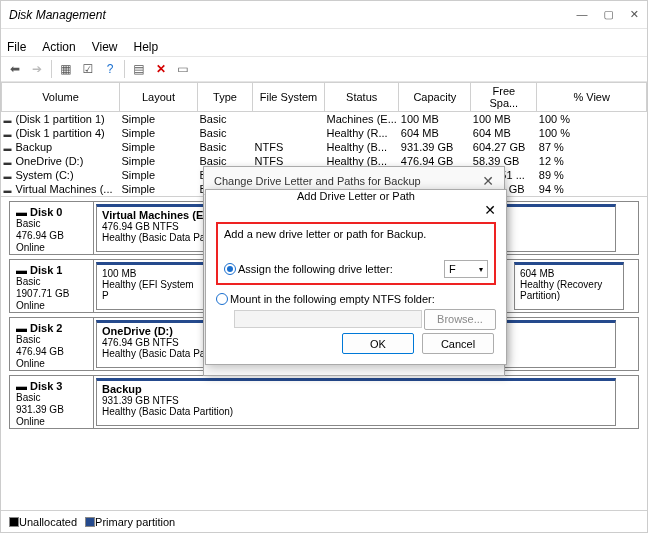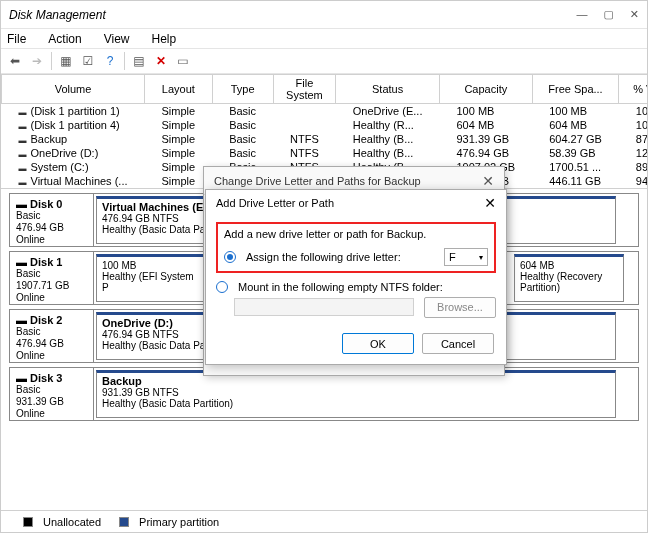--- a/index.html
+++ b/index.html
@@ -1,48 +1,48 @@
 <!DOCTYPE html>
 <html><head>
 <meta charset="utf-8">
 <style>
   * { box-sizing: border-box; font-family: "Segoe UI", Tahoma, sans-serif; font-size: 11px; }
   body { margin: 0; background: #fff; width: 648px; height: 533px; border: 1px solid #ccc; overflow: hidden; position: relative; }
   .titlebar { height: 28px; display: flex; align-items: center; padding: 0 8px; border-bottom: 1px solid #e5e5e5; }
   .titlebar .title { font-size: 12px; color: #000; font-style: italic; }
   .titlebar .winbtns { margin-left: auto; display: flex; gap: 16px; color: #555; font-size: 14px; }
-  .menubar { height: 19px; display: flex; align-items: center; padding: 0 6px; gap: 22px; }
+  .menubar { height: 19px; display: flex; align-items: center; padding: 0 6px; gap: 16px; margin-top: 8px; }
   .menubar span { font-size: 12px; }
   .toolbar { height: 26px; border-top: 1px solid #e5e5e5; border-bottom: 1px solid #e5e5e5; display: flex; align-items: center; padding: 0 4px; gap: 2px; }
   .toolbar .tbtn { width: 20px; height: 20px; display: flex; align-items: center; justify-content: center; color: #555; font-size: 12px; }
   .toolbar .sep { width: 1px; height: 18px; background: #d0d0d0; margin: 0 2px; }
   table { border-collapse: collapse; width: 100%; }
   .vollist th { background: #fff; border: 1px solid #d0d0d0; text-align: center; padding: 2px 6px; font-weight: normal; height: 18px; font-size: 11px; }
-  .vollist td { padding: 1px 17px; font-size: 11px; white-space: nowrap; }
+  .vollist td { padding: 1px 2px; font-size: 11px; white-space: nowrap; }
   .vollist td:first-child::before { content: "▬"; font-size: 8px; color: #333; margin-right: 4px; }
   .vollist-wrap { border-bottom: 1px solid #d0d0d0; }
   .graph { padding: 0; overflow: hidden; }
   .diskrow { display: flex; height: 54px; margin: 4px 8px 2px 8px; border: 1px solid #888; }
   .diskinfo { width: 84px; padding: 4px 6px; font-size: 10px; line-height: 12px; border-right: 1px solid #888; display: flex; flex-direction: column; }
   .part { border: 1px solid #888; margin: 2px; padding: 3px 5px; font-size: 10px; line-height: 11px; border-top: 3px solid #254a8d; flex: 0 0 auto; overflow: hidden; }
-  .legend { position: absolute; bottom: 0; left: 0; right: 0; height: 22px; border-top: 1px solid #d0d0d0; display: flex; align-items: center; padding: 0 22px; gap: 10px; font-size: 11px; background: #fff; }
+  .legend { position: absolute; bottom: 0; left: 0; right: 0; height: 22px; border-top: 1px solid #d0d0d0; display: flex; align-items: center; padding: 0 8px; gap: 0; font-size: 11px; background: #fff; }
   .sw { width: 10px; height: 10px; display: inline-block; border: 1px solid #888; }
   
   .dlg1 { position: absolute; left: 202px; top: 165px; width: 302px; height: 210px; background: #f9f9f9; border: 1px solid #aaa; box-shadow: 2px 2px 8px rgba(0,0,0,.2); z-index: 5; }
   .dlg1 .dtitle { height: 28px; display: flex; align-items: center; padding: 0 10px; font-size: 12px; color: #333; border-bottom: 1px solid #ddd; }
   .dlg1 .dtitle .x { margin-left: auto; font-size: 14px; color: #555; }
   .dlg1 .btns { position: absolute; bottom: 10px; right: 12px; display: flex; gap: 8px; }
   button.win { min-width: 72px; height: 21px; background: #fdfdfd; border: 1px solid #adadad; font-size: 11px; border-radius: 2px; }
   
   .dlg2 { position: absolute; left: 204px; top: 188px; width: 302px; height: 176px; background: #fff; border: 1px solid #aaa; box-shadow: 2px 2px 10px rgba(0,0,0,.25); z-index: 10; }
-  .dlg2 .dtitle { height: 26px; display: flex; align-items: center; padding: 0 10px; font-size: 12px; }
+  .dlg2 .dtitle { height: 26px; display: flex; align-items: center; padding: 0 10px; font-size: 12px; flex-direction: column; }
   .dlg2 .dtitle .x { margin-left: auto; font-size: 14px; }
   .dlg2 .body { padding: 4px 10px 0 10px; font-size: 11px; }
   .redbox { border: 2px solid #e22; padding: 4px 6px; margin-top: 2px; }
-  .optrow { display: flex; align-items: center; gap: 10px; height: 20px; }
+  .optrow { display: flex; align-items: center; gap: 2px; height: 20px; }
   .radio { width: 12px; height: 12px; border: 1px solid #1a6fcf; border-radius: 50%; display: inline-flex; align-items: center; justify-content: center; }
   .radio.on::after { content: ""; width: 6px; height: 6px; background: #1a6fcf; border-radius: 50%; }
   .select { width: 44px; height: 18px; border: 1px solid #adadad; display: inline-flex; align-items: center; justify-content: space-between; padding: 0 4px; font-size: 11px; background: #fff; }
   .disabled { color: #888; }
   .dlg2 .btns { position: absolute; bottom: 10px; right: 12px; display: flex; gap: 8px; }
   button.def { border: 1px solid #0078d7; }
   input.path { width: 190px; height: 18px; border: 1px solid #d0d0d0; background: #f4f4f4; }
 </style>
 </head>
 <body>
@@ -89,21 +89,21 @@
     <th style="width:66px">Free Spa...</th>
     <th>% View</th>
   </tr>
   </tbody>
       <tbody id="volrows">
         <tr>
           <td>(Disk 1 partition 1)</td>
           <td>Simple</td>
           <td>Basic</td>
           <td></td>
-          <td>OneDrive (E...</td>
+          <td>Machines (E...</td>
           <td>100 MB</td>
           <td>100 MB</td>
           <td>100 %</td>
         </tr>
         <tr>
           <td>(Disk 1 partition 4)</td>
           <td>Simple</td>
           <td>Basic</td>
           <td></td>
           <td>Healthy (R...</td>
@@ -194,21 +194,21 @@
   </div>
 </div>
 
 <div class="dlg2">
   <div class="dtitle">
     <span>Add Drive Letter or Path</span>
     <span class="x">✕</span>
   </div>
   <div class="body">
     <div class="redbox">
-      <div style="margin-bottom:7px">Add a new drive letter or path for Backup.</div>
+      <div style="margin-bottom:19px">Add a new drive letter or path for Backup.</div>
       <div class="optrow">
         <span class="radio on"></span>
         <span style="flex:1">Assign the following drive letter:</span>
         <span class="select">
           <span>F</span>
             <span style="font-size:8px">▾</span>
         </span>
       </div>
     </div>
     <div class="optrow" style="margin-top:4px">

